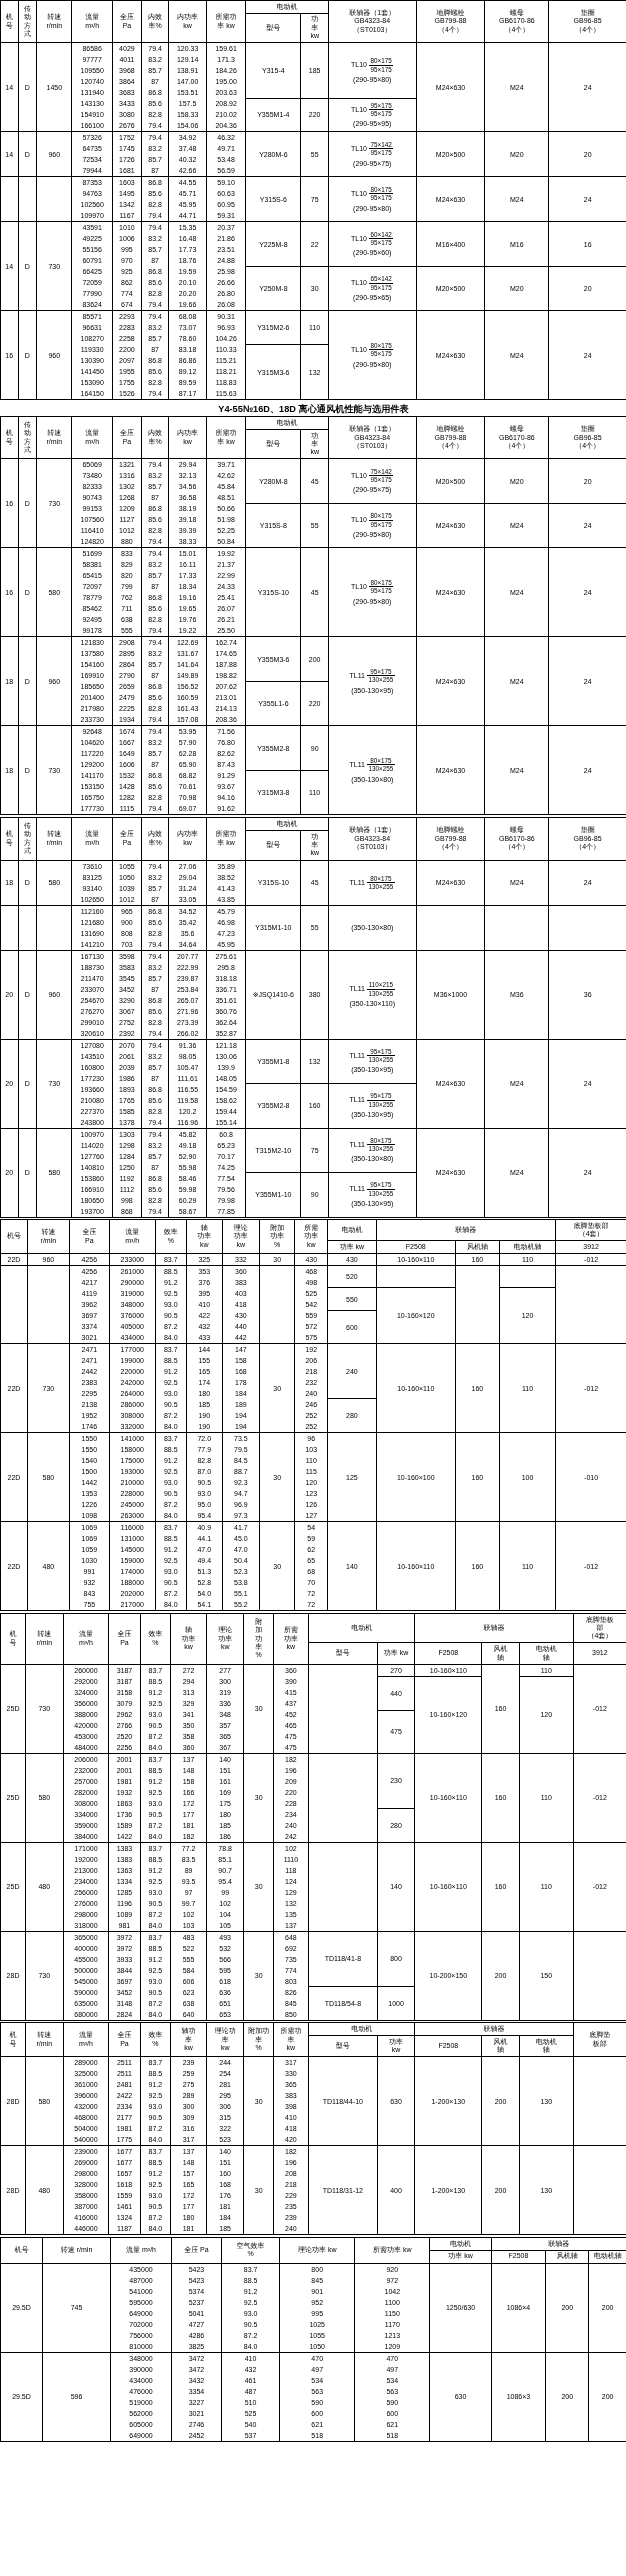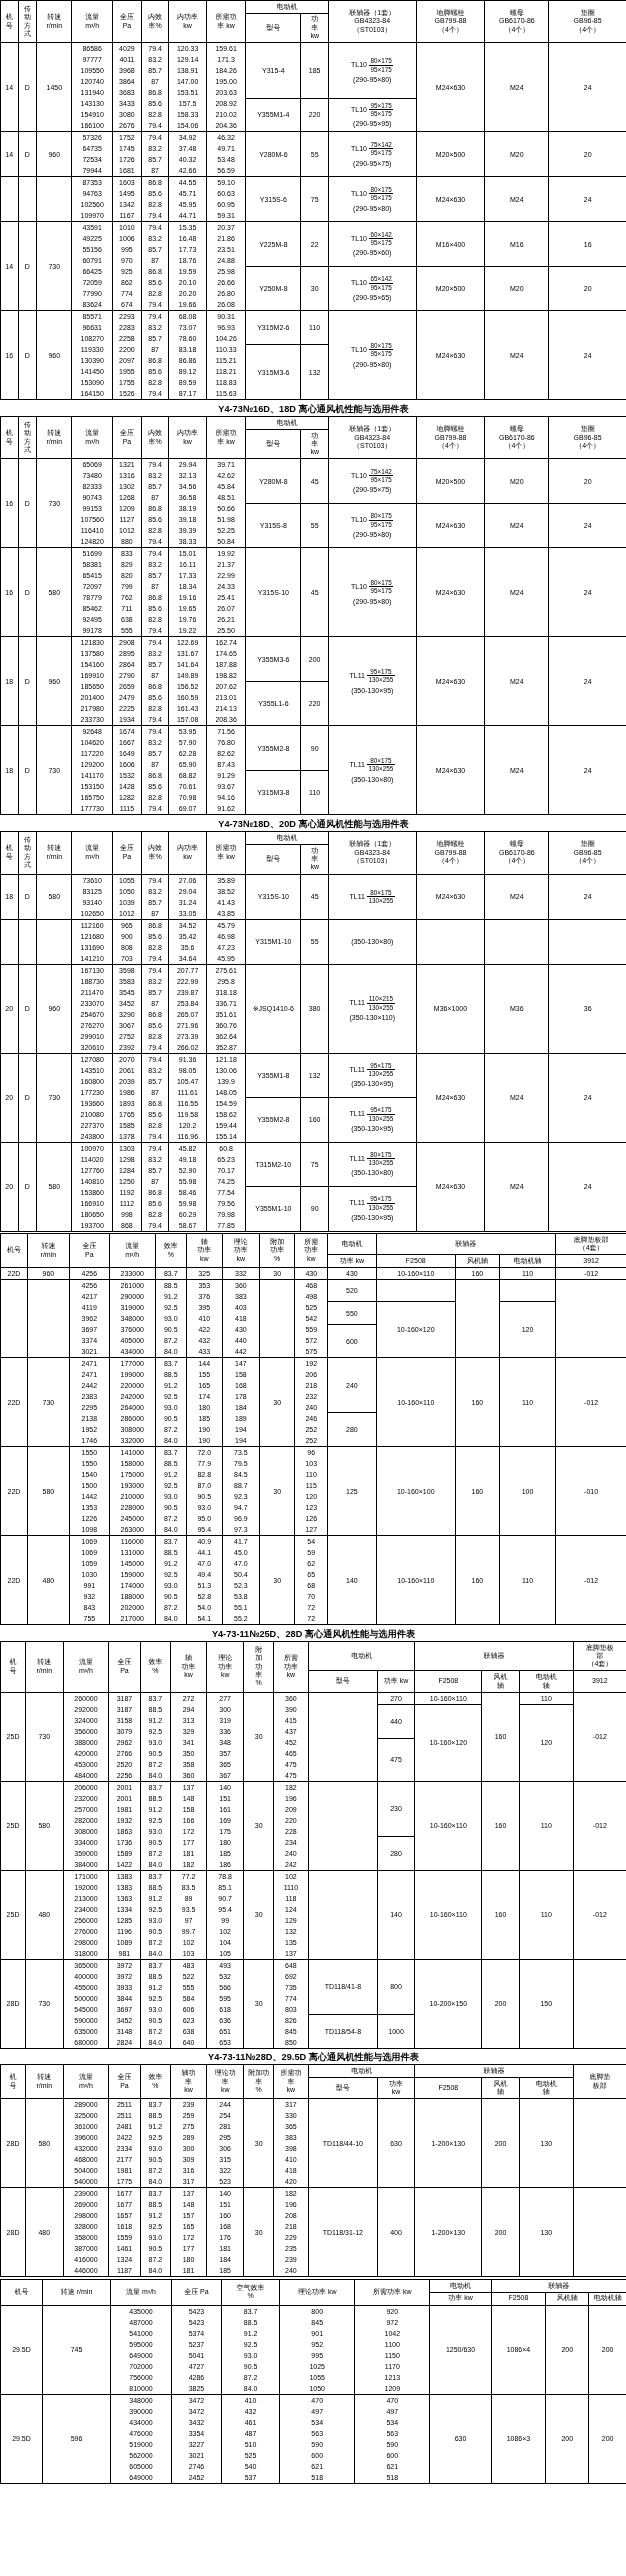--- a/index.html
+++ b/index.html
@@ -306,21 +306,21 @@
           <td class="data-cell" rowspan="2">M24×630</td>
           <td class="data-cell" rowspan="2">M24</td>
           <td class="data-cell" rowspan="2">24</td>
         </tr>
         <tr style="height: 54px;">
           <td class="data-cell">Y315M3-6</td>
           <td class="data-cell">132</td>
         </tr>
       </tbody>
     </table>
-    <div class="tbl-title">Y4-73№16D、18D 离心通风机性能与选用件表</div>
+    <div class="tbl-title">Y4-55№16D、18D 离心通风机性能与选用件表</div>
     <table>
       <colgroup>
         <col style="width: 2.8%;">
         <col style="width: 3%;">
         <col style="width: 5.6%;">
         <col style="width: 6.5%;">
         <col style="width: 4.6%;">
         <col style="width: 4.4%;">
         <col style="width: 6%;">
         <col style="width: 6.3%;">
@@ -588,21 +588,20 @@
           <td class="data-cell" rowspan="2">M24×630</td>
           <td class="data-cell" rowspan="2">M24</td>
           <td class="data-cell" rowspan="2">24</td>
         </tr>
         <tr style="height: 43px;">
           <td class="data-cell">Y315M3-8</td>
           <td class="data-cell">110</td>
         </tr>
       </tbody>
     </table>
-    <div class="tbl-title">Y4-73№18D、20D 离心通风机性能与选用件表</div>
     <table>
       <colgroup>
         <col style="width: 2.8%;">
         <col style="width: 3%;">
         <col style="width: 5.6%;">
         <col style="width: 6.5%;">
         <col style="width: 4.6%;">
         <col style="width: 4.4%;">
         <col style="width: 6%;">
         <col style="width: 6.3%;">
@@ -1184,21 +1183,20 @@
 72
 72</td>
           <td class="data-cell">140</td>
           <td class="data-cell">10-160×110</td>
           <td class="data-cell">160</td>
           <td class="data-cell">110</td>
           <td class="data-cell">-012</td>
         </tr>
       </tbody>
     </table>
-    <div class="tbl-title">Y4-73-11№25D、28D 离心通风机性能与选用件表</div>
     <table>
       <colgroup>
         <col style="width: 4%;">
         <col style="width: 6%;">
         <col style="width: 7.3%;">
         <col style="width: 5%;">
         <col style="width: 4.9%;">
         <col style="width: 5.7%;">
         <col style="width: 6%;">
         <col style="width: 4.7%;">
@@ -1500,21 +1498,20 @@
           <td class="data-cell" rowspan="2">200</td>
           <td class="data-cell" rowspan="2">150</td>
           <td class="data-cell" rowspan="2"></td>
         </tr>
         <tr style="height: 33px;">
           <td class="data-cell">TD118/54-8</td>
           <td class="data-cell">1000</td>
         </tr>
       </tbody>
     </table>
-    <div class="tbl-title">Y4-73-11№28D、29.5D 离心通风机性能与选用件表</div>
     <table>
       <colgroup>
         <col style="width: 4%;">
         <col style="width: 6%;">
         <col style="width: 7.3%;">
         <col style="width: 5%;">
         <col style="width: 4.9%;">
         <col style="width: 5.7%;">
         <col style="width: 6%;">
         <col style="width: 4.7%;">

